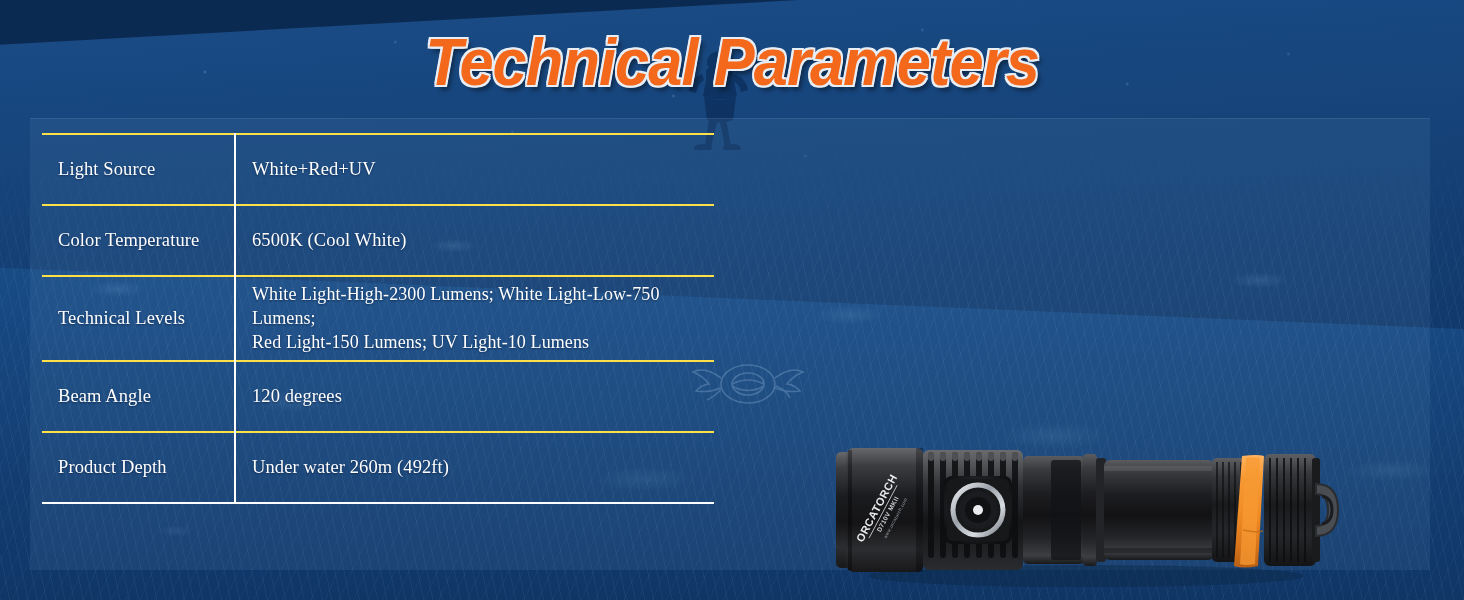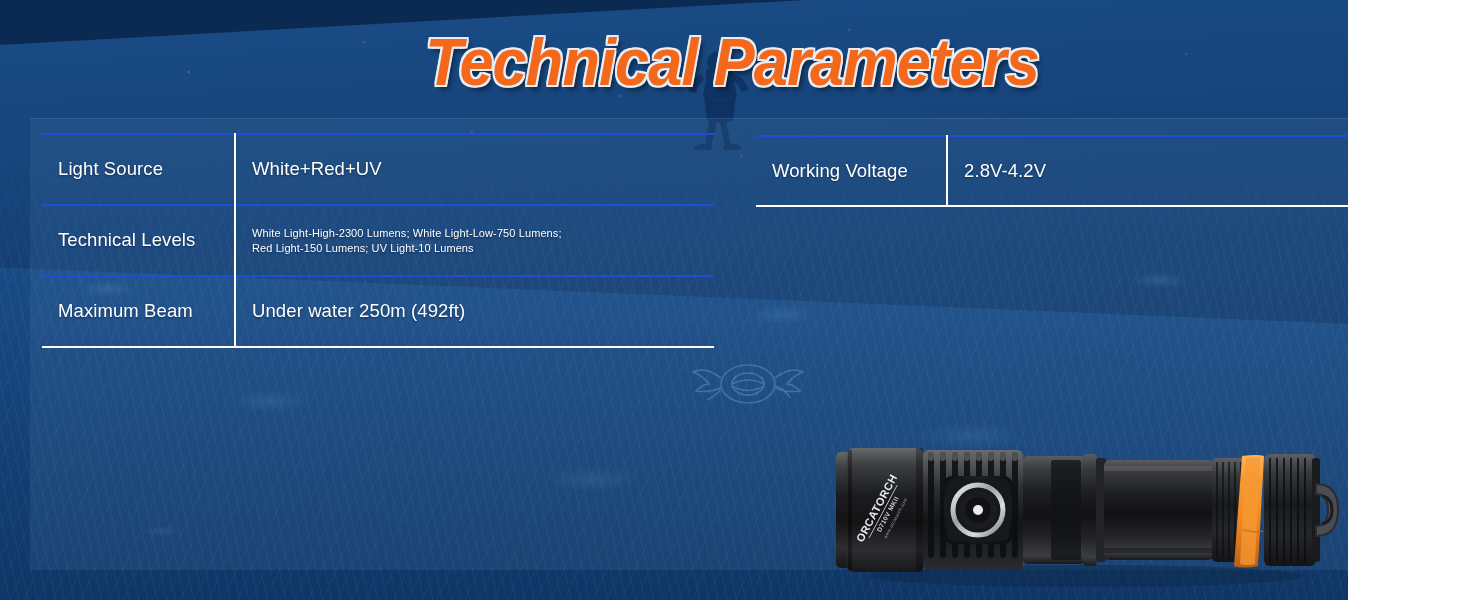--- a/index.html
+++ b/index.html
@@ -3,21 +3,21 @@
 <meta charset="utf-8">
 <style>
   * { box-sizing: border-box; margin: 0; padding: 0; }
   html, body {
     width: 1464px; height: 600px;
     overflow: hidden;
     font-family: "Liberation Sans", sans-serif;
   }
   #stage {
     position: relative;
-    width: 1348px; height: 600px;
+    width: 1464px; height: 600px;
     background: #0b2a52;
     overflow: hidden;
   }
   .bg-grad-main {
     position: absolute; left:0; top:0; width:100%; height:100%;
     background: linear-gradient(180deg,
        #0a2950 0%, #0c305c 14%, #0d3straight 22%, #103straight 30%,
        #11396d 46%, #133f77 64%, #14447c 82%, #123f75 100%);
   }
   
@@ -109,38 +109,38 @@
     border-collapse: collapse;
     table-layout: fixed;
   }
   .spec-table.left  { left: 42px;  top: 133px; width: 672px; }
   .spec-table.right { left: 756px; top: 135px; width: 668px; }
 
   .spec-table tr { }
   .spec-table td {
     color: #ffffff;
     vertical-align: middle;
-    border-top: 2px solid #1d4ed8;
+    border-top: 2px solid #fde047;
     padding: 6px 0 6px 16px;
     line-height: 1.22;
     text-shadow: 0 1px 2px rgba(0,20,50,.55);
-    font-family: Liberation Sans, sans-serif;
+    font-family: Liberation Serif, serif;
   }
   .spec-table tr:last-child td { border-bottom: 2px solid #ffffff; }
 
   .spec-table td.label {
     font-size: 18.5px;
     letter-spacing: .1px;
     border-right: 2px solid #ffffff;
   }
   .spec-table td.value {
     font-size: 18.5px;
     letter-spacing: .1px;
   }
-  .spec-table td.value.small { font-size: 11px; line-height: 1.32; }
+  .spec-table td.value.small { font-size: 18px; line-height: 1.32; }
 
   .left  td.label { width: 193px; }
   .right td.label { width: 191px; }
 
   .left  tr td { height: 71px; }
   .right tr td { height: 70px; }
   .left  tr.tall td, .right tr.tall td { }
 
   
   .torch { position: absolute; left: 818px; top: 440px; width: 540px; height: 160px; }
@@ -191,40 +191,44 @@
   <div class="title">Technical Parameters</div>
 
   <div class="panel"></div>
 
   <table class="spec-table left">
     <tbody>
       <tr>
         <td class="label">Light Source</td>
         <td class="value">White+Red+UV</td>
       </tr>
+      <tr>
+        <td class="label">Color Temperature</td>
+        <td class="value">6500K (Cool White)</td>
+      </tr>
       <tr class="tall">
         <td class="label">Technical Levels</td>
         <td class="value small">
           <div>White Light-High-2300 Lumens; White Light-Low-750 Lumens;</div>
           <div>Red Light-150 Lumens; UV Light-10 Lumens</div>
         </td>
       </tr>
       <tr>
-        <td class="label">Maximum Beam</td>
-        <td class="value">Under water 250m (492ft)</td>
+        <td class="label">Beam Angle</td>
+        <td class="value">120 degrees</td>
+      </tr>
+      <tr>
+        <td class="label">Product Depth</td>
+        <td class="value">Under water 260m (492ft)</td>
       </tr>
     </tbody>
   </table>
 
   <table class="spec-table right">
     <tbody>
-      <tr>
-        <td class="label">Working Voltage</td>
-        <td class="value">2.8V-4.2V</td>
-      </tr>
     </tbody>
   </table>
 
   <svg class="torch" viewBox="0 0 540 160">
     <defs>
       <linearGradient id="bodyG" x1="0" y1="0" x2="0" y2="1">
         <stop offset="0%" stop-color="#5b5c60"></stop>
         <stop offset="12%" stop-color="#3a3b3f"></stop>
         <stop offset="34%" stop-color="#1d1e21"></stop>
         <stop offset="55%" stop-color="#121214"></stop>

